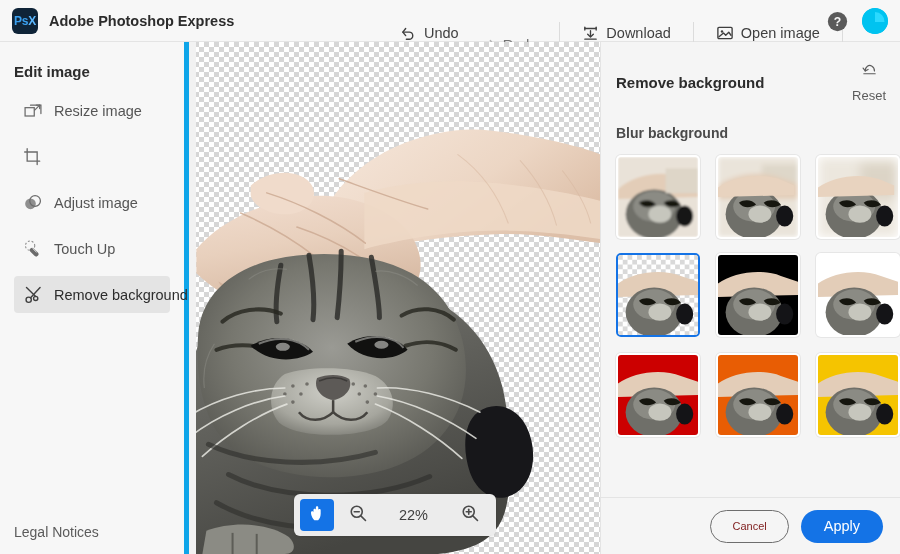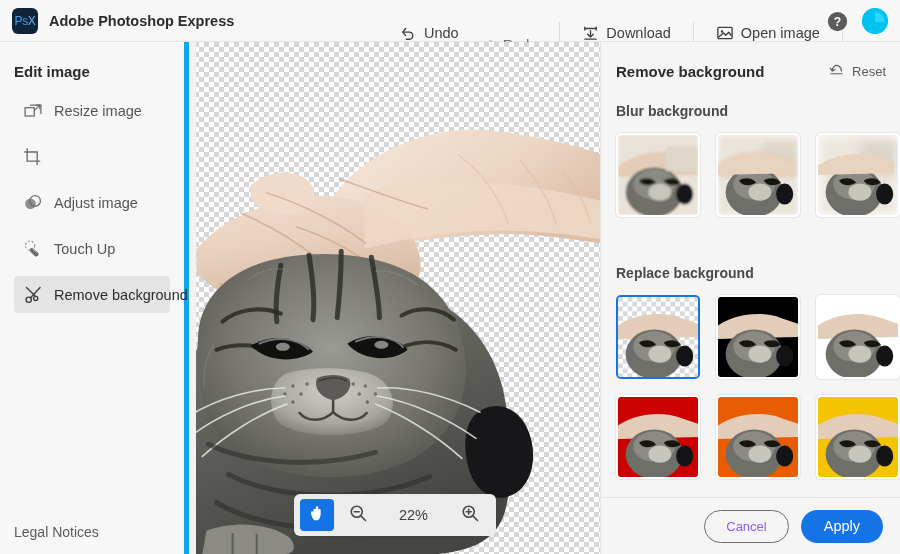--- a/index.html
+++ b/index.html
@@ -16,21 +16,21 @@
     height: 42px; min-height: 42px;
     background: #f7f7f7;
     border-bottom: 1px solid #e4e4e4;
     display: flex; align-items: center;
     position: relative;
   }
   .brand { display: flex; align-items: center; padding-left: 12px; }
   .brand-logo {
     width: 26px; height: 26px; border-radius: 6px;
     background: #0f2438; color: #3aa0f0;
-    font-size: 12px; font-weight: normal;
+    font-size: 12px; font-weight: bold;
     display: flex; align-items: center; justify-content: center;
     letter-spacing: -0.3px;
   }
   .brand-logo .lo { color:#5cb8ff; }
   .brand-name {
     margin-left: 11px; font-size: 14.5px; color: #2c2c2c; font-weight: bold;
     white-space: nowrap;
   }
   .header-center {
     position: absolute; left: 390px; top: 12px; height: 42px;
@@ -141,21 +141,21 @@
     position: relative;
   }
   .panel-scroll { flex: 1; overflow: hidden; padding: 0 0 0 0; position: relative; }
   .panel-head {
     display: flex; align-items: center; justify-content: space-between;
     padding: 19px 14px 0 15px;
   }
   .panel-title { font-size: 15px; font-weight: bold; color: #2c2c2c; }
   .reset-btn {
     display: flex; align-items: center; gap: 7px;
-    font-size: 13px; color: #5b5b5b; cursor: pointer;
+    font-size: 13px; color: #5b5b5b; cursor: pointer; flex-direction: column;
   }
   .section-label {
     font-size: 14px; font-weight: bold; color: #4a4a4a;
     padding: 22px 0 0 15px;
   }
   .thumb-row {
     display: flex; gap: 16px; padding: 14px 0 0 15px;
   }
   .thumb {
     width: 84px; height: 84px; min-width: 84px;
@@ -173,21 +173,21 @@
   .panel-footer {
     height: 57px; min-height: 57px;
     border-top: 1px solid #e4e4e4;
     display: flex; align-items: center; justify-content: flex-end;
     gap: 12px; padding-right: 17px;
     background: #f5f5f5;
   }
   .btn-cancel {
     height: 33px; padding: 0 21px; border-radius: 17px;
     border: 1px solid #6e6e6e; background: transparent;
-    color: #8b5cf6; font-size: 13px; cursor: pointer;
+    color: #7f1d1d; font-size: 11px; cursor: pointer;
     font-family: "Liberation Sans", sans-serif;
   }
   .btn-apply {
     height: 33px; padding: 0 23px; border-radius: 17px;
     border: none; background: #1473e6; color: #fff;
     font-size: 14.5px; cursor: pointer; font-weight: normal;
     font-family: "Liberation Sans", sans-serif;
   }
 </style>
 </head>
@@ -614,21 +614,20 @@
                 <path d="M22 48 C28 44 36 45 40 50 C34 54 26 54 22 48 Z" fill="#16160f"></path>
                 <path d="M48 48 C54 44 62 45 66 50 C60 54 52 54 48 48 Z" fill="#16160f"></path>
                 <ellipse cx="44" cy="60" rx="12" ry="9" fill="#c6c6bd"></ellipse>
                 <ellipse cx="70" cy="62" rx="9" ry="11" fill="#141417"></ellipse>
                 <path d="M0 32 C16 20 46 16 66 24 L80 30 L80 40 L0 42 Z" fill="#e8d3bf"></path>
               </g>
             </svg>
           </div>
         </div>
 
-        <div class="section-label" style="padding-top:48px">Replace background</div>
         <div class="replace-grid">
 
           <div class="thumb selected">
             <svg viewBox="0 0 84 84">
               <defs>
                 <pattern id="ck" width="10" height="10" patternUnits="userSpaceOnUse">
                   <rect width="10" height="10" fill="#ffffff"></rect>
                   <rect width="5" height="5" fill="#d9d9d9"></rect>
                   <rect x="5" y="5" width="5" height="5" fill="#d9d9d9"></rect>
                 </pattern>

